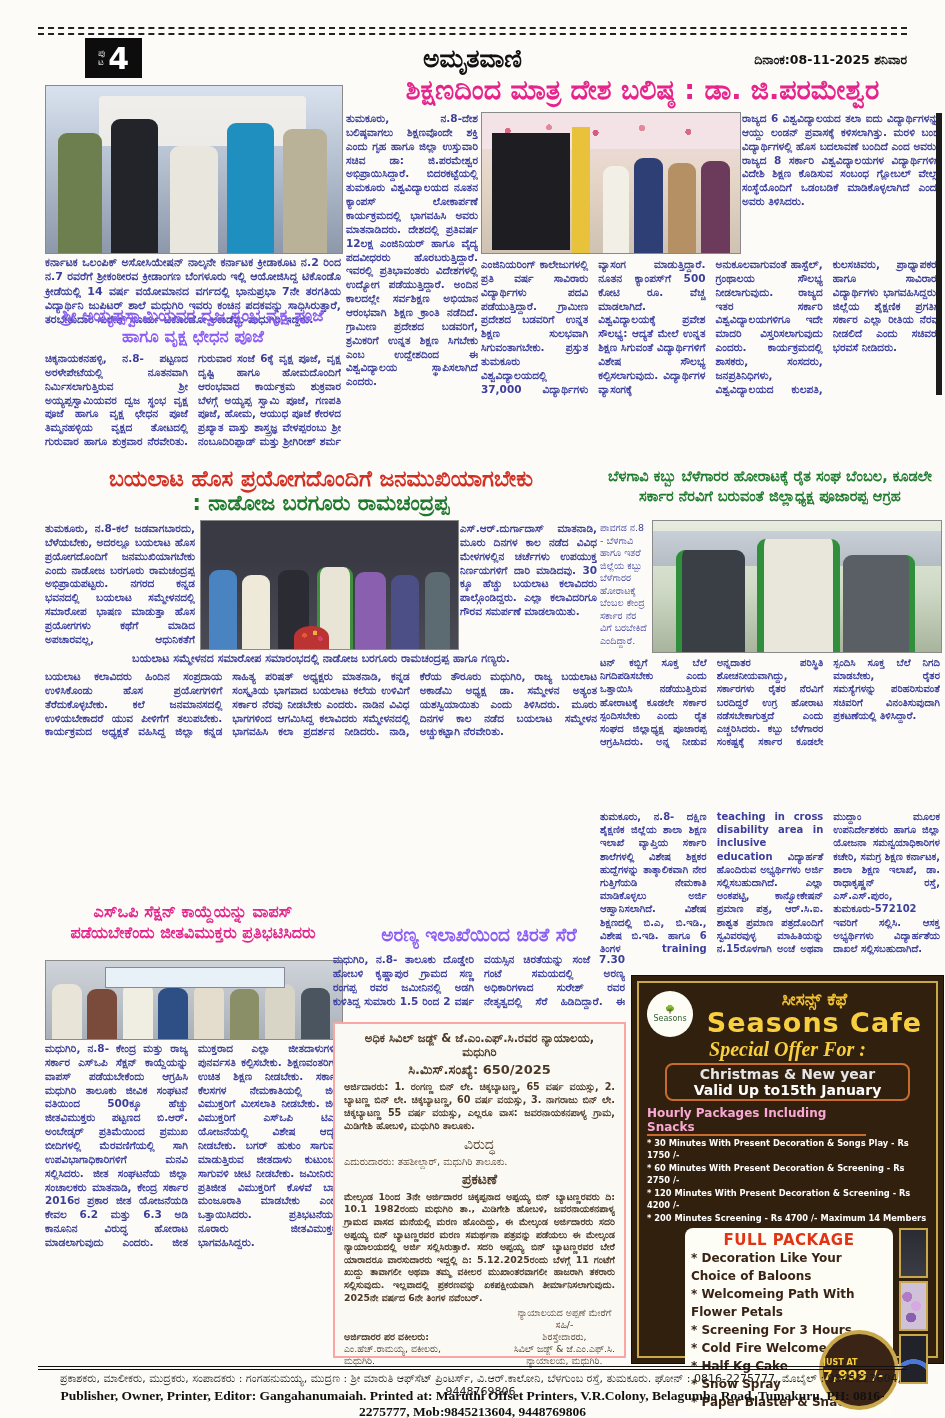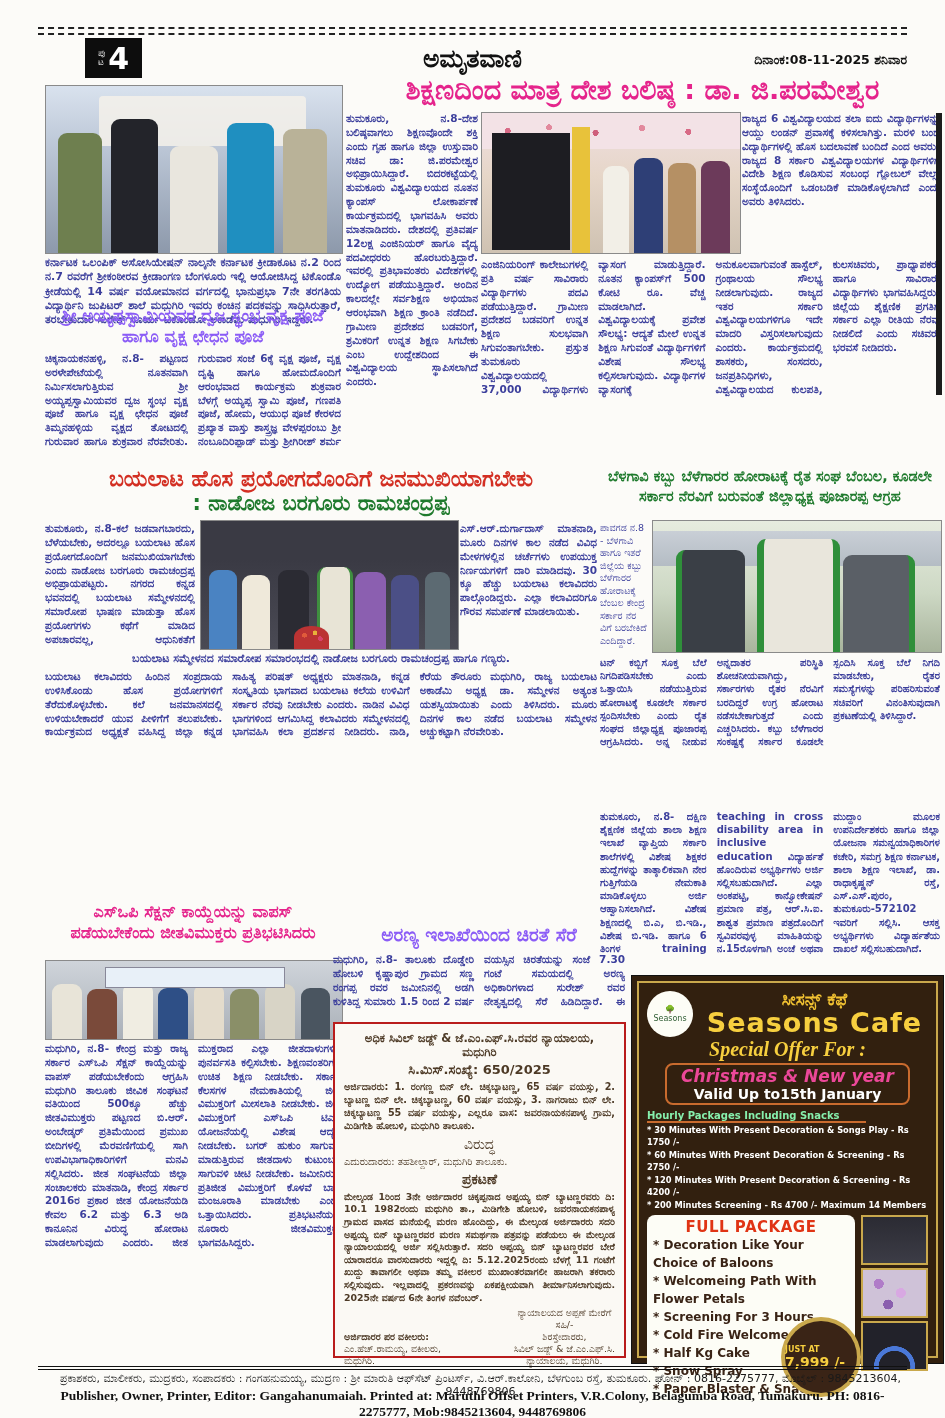--- a/index.html
+++ b/index.html
@@ -18,21 +18,21 @@
   .head-mag{color:#e5248c;font-weight:bold;}
   .head-blue{color:#8b5cf6;font-weight:bold;}
   .head-red{color:#d32f23;font-weight:bold;}
   .head-green{color:#1f7a2d;font-weight:bold;}
   
   .dashes{border-top:2px dashed #222;border-bottom:2px dashed #222;height:4px;}
   #pagebox{background:#0d0d0d;color:#fff;display:flex;align-items:center;justify-content:center;gap:3px;}
   #pagebox .pw{font-size:9px;line-height:1.05;}
   #pagebox .pn{font-size:30px;font-weight:bold;}
   
-  #notice{border:2px solid #b91c1c;background:#fbf9f4;padding:7px 9px;color:#4d3a26;}
+  #notice{border:2px solid #fca5a5;background:#fbf9f4;padding:7px 9px;color:#4d3a26;}
   #notice .t1{font-size:11.5px;font-weight:bold;text-align:center;}
   #notice .case{font-size:13px;font-weight:bold;text-align:center;margin:3px 0;}
   #notice p{margin:3px 0;}
   
   #ad{background:#32200f;border:1px solid #111;}
   #ad .inner{position:absolute;inset:5px;border:2px solid #c9a84c;padding:6px 8px 4px 8px;box-sizing:border-box;
              display:flex;flex-direction:column;color:#fff;}
   .lights{height:12px;background:
      radial-gradient(circle 3px at 10% 60%, #ffd98a 60%, transparent 62%),
      radial-gradient(circle 3px at 25% 40%, #ffd98a 60%, transparent 62%),
@@ -42,23 +42,23 @@
      radial-gradient(circle 3px at 85% 42%, #ffd98a 60%, transparent 62%),
      radial-gradient(circle 3px at 96% 60%, #ffd98a 60%, transparent 62%);}
   .adrow{display:flex;align-items:center;gap:8px;}
   .logo{width:46px;height:46px;border-radius:50%;background:#fdfdf6;color:#2f5d33;
         display:flex;flex-direction:column;align-items:center;justify-content:center;font-size:8px;flex:0 0 auto;}
   .ad-kn{color:#f2c232;font-weight:bold;font-size:17px;}
   .ad-en{color:#f7cf3f;font-weight:bold;font-size:27px;letter-spacing:1px;text-align:center;margin-top:-2px;}
   .ad-offer{color:#f7cf3f;font-weight:bold;font-style:italic;font-size:20px;text-align:center;
             font-family:"Liberation Serif",serif;}
   .occ{border:2px solid #c96b2e;border-radius:8px;margin:2px 18px;padding:1px 4px;text-align:center;}
-  .occ .l1{color:#ec4899;font-weight:bold;font-size:17px;font-style:italic;}
+  .occ .l1{color:#e5e5e5;font-weight:bold;font-size:14px;}
   .occ .l2{color:#ffffff;font-weight:bold;font-size:14px;}
-  .pkg-h{color:#86efac;font-weight:bold;font-size:10px;margin:3px 0 1px 0;border-bottom:2px solid #c96b2e;width:78%;}
+  .pkg-h{color:#f9a8d4;font-weight:bold;font-size:12px;margin:3px 0 1px 0;border-bottom:2px solid #c96b2e;width:78%;}
   .pkg{font-size:8.3px;font-weight:bold;line-height:1.5;color:#fff;}
   .fullpkg{background:#fdfdf6;border-radius:8px;color:#3a2416;position:relative;padding:3px 6px;width:196px;}
   .fullpkg .fp-t{color:#e03414;font-weight:bold;font-size:15px;text-align:center;letter-spacing:0.5px;}
   .fullpkg .fp-i{font-size:12px;font-weight:bold;line-height:1.5;}
   .burst{position:absolute;right:-2px;bottom:8px;width:72px;height:72px;border-radius:50%;background:#3a2416;
          display:flex;flex-direction:column;align-items:flex-start;justify-content:center;
          box-shadow:0 0 0 4px #c9a84c;}
   .burst .b1{color:#f7cf3f;font-size:8px;font-weight:bold;}
   .burst .b2{color:#f7cf3f;font-size:14px;font-weight:bold;}
   .adphoto{border:2px solid #c9a84c;}
@@ -210,21 +210,21 @@
       <div class="ad-offer">Special Offer For :</div>
       <div class="occ">
         <div class="l1">Christmas &amp; New year</div>
         <div class="l2">Valid Up to15th January</div>
       </div>
       <div class="pkg-h">Hourly Packages Including Snacks</div>
       <div class="pkg">* 30 Minutes With Present Decoration &amp; Songs Play -  Rs 1750 /-</div>
       <div class="pkg">* 60 Minutes With Present Decoration &amp; Screening -  Rs 2750 /-</div>
       <div class="pkg">* 120 Minutes With Present Decoration &amp; Screening -  Rs 4200 /-</div>
       <div class="pkg">* 200 Minutes  Screening -  Rs 4700 /- Maximum 14 Members</div>
-      <div style="display:flex;gap:6px;margin-top:4px;">
+      <div style="display:flex;gap:6px;margin-top:4px;margin-left:38px;">
         <div class="fullpkg">
           <div class="fp-t">FULL PACKAGE</div>
           <div class="fp-i">* Decoration Like Your Choice of Baloons</div>
           <div class="fp-i">* Welcomeing Path With Flower Petals</div>
           <div class="fp-i">* Screening For 3 Hours</div>
           <div class="fp-i">* Cold Fire Welcomes</div>
           <div class="fp-i">* Half Kg Cake</div>
           <div class="fp-i">* Snow Spray</div>
           <div class="fp-i">* Paper Blaster &amp; Snacks</div>
           <div class="burst">

